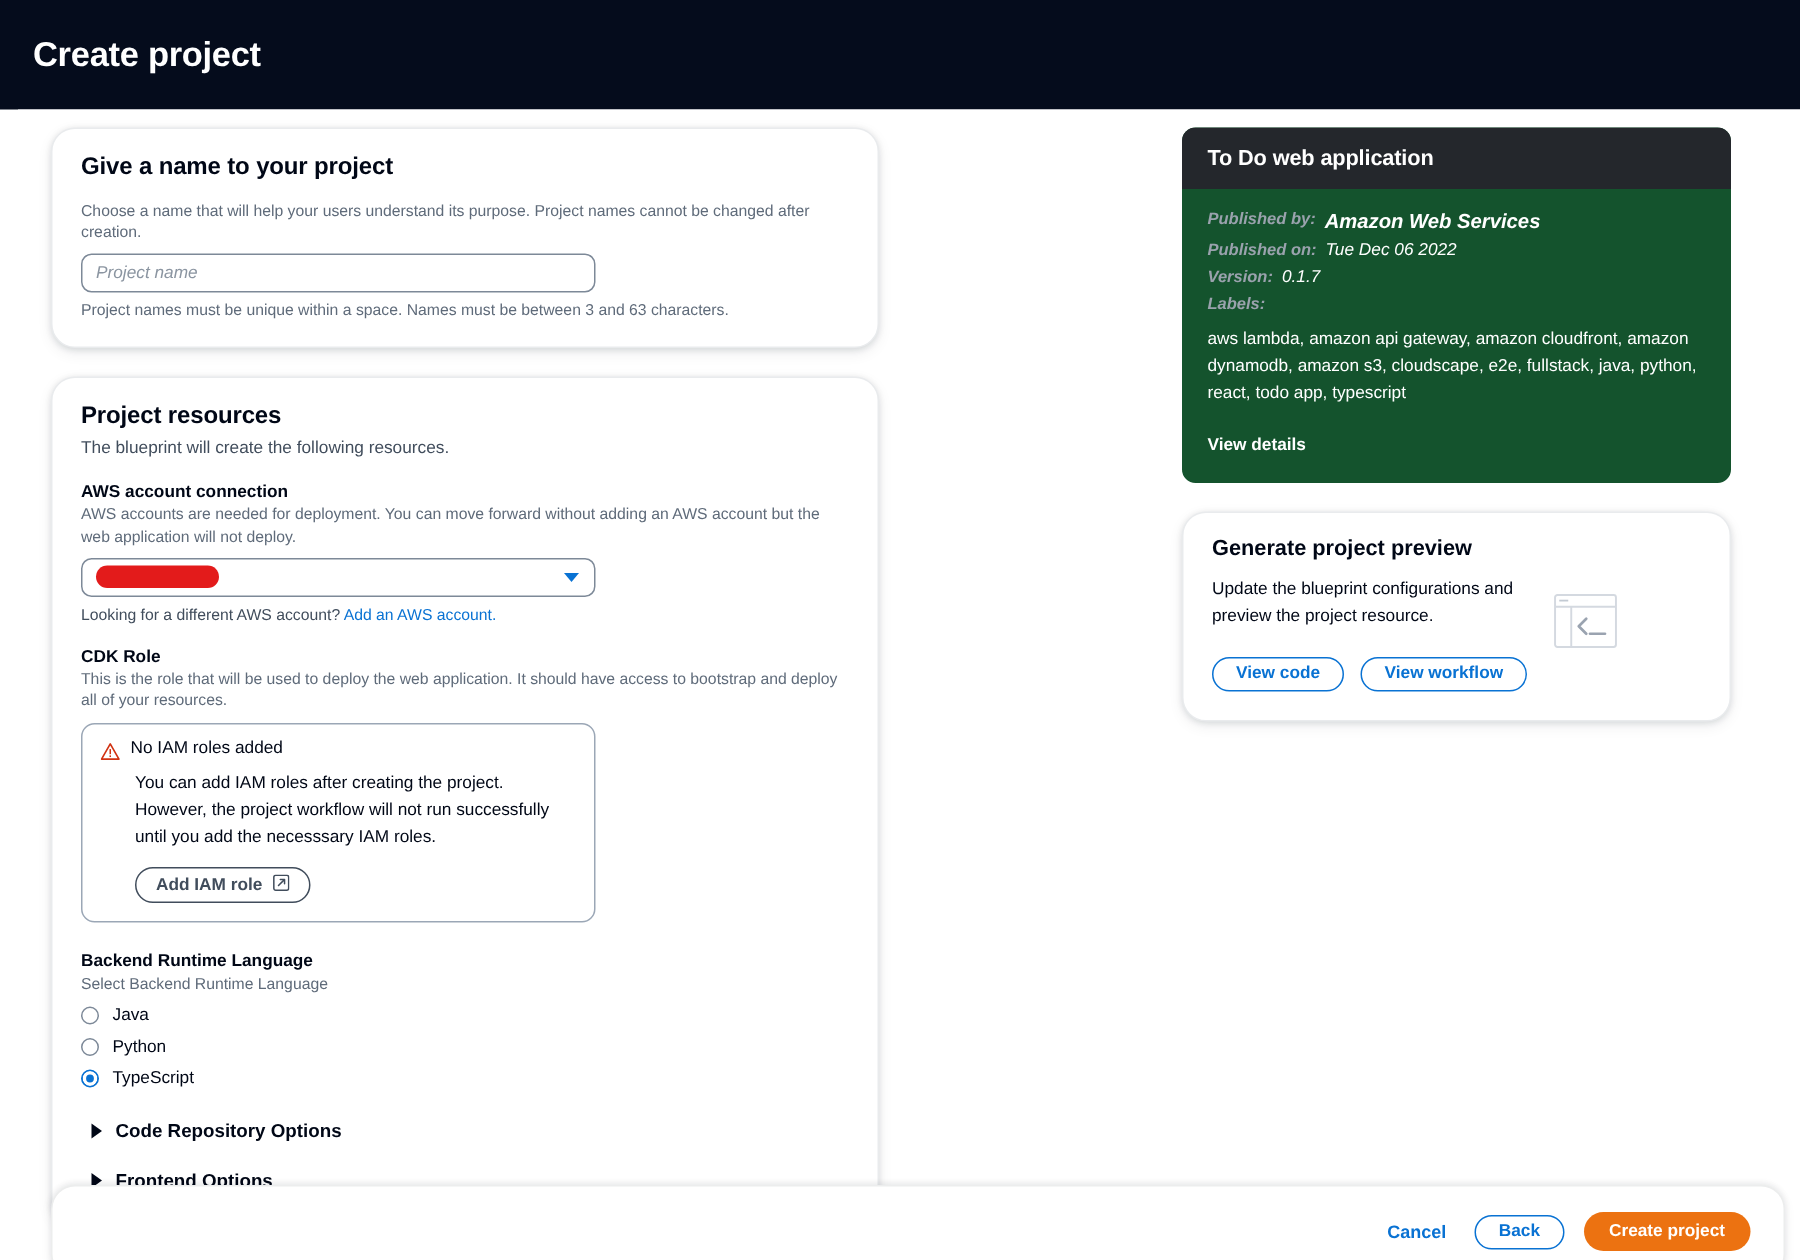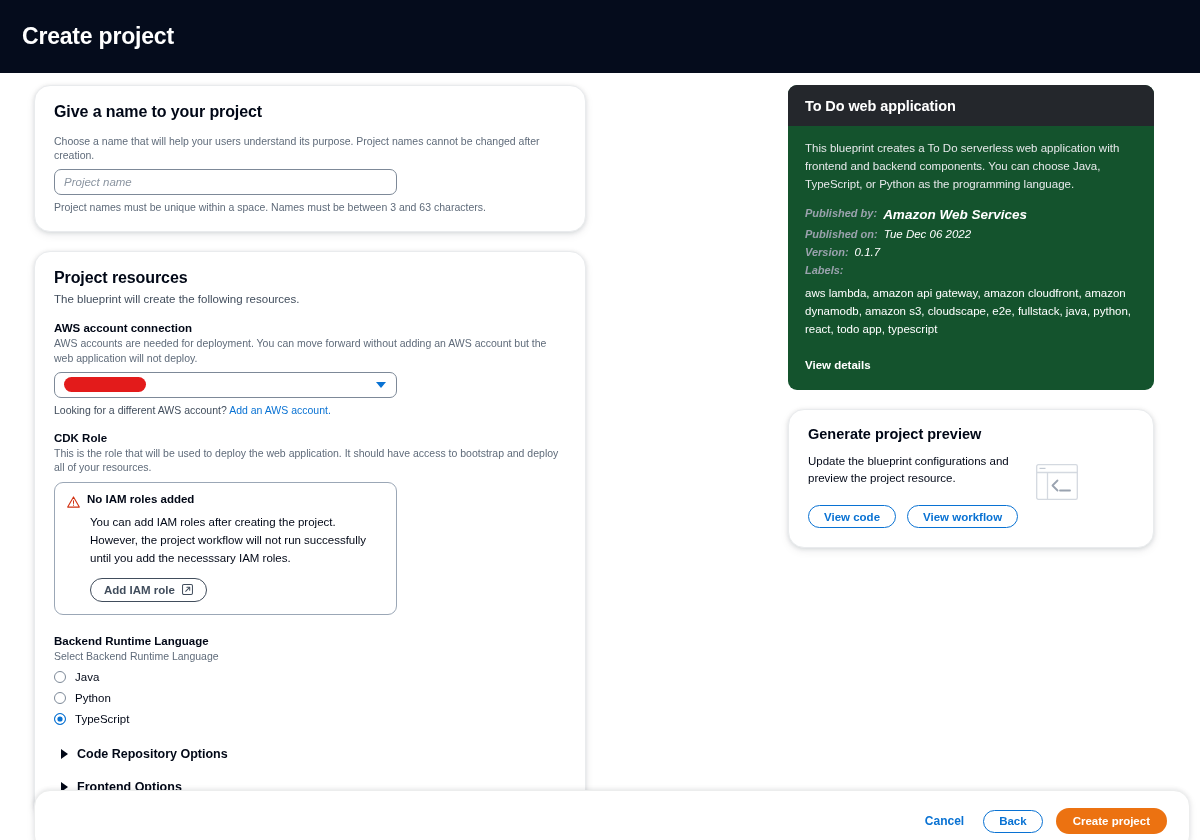--- a/index.html
+++ b/index.html
@@ -123,21 +123,21 @@
     border: 1px solid #9ba7b6;
     border-radius: 9px;
     padding: 10px 12px 12px 12px;
     margin-top: 8px;
   }
   .alert-head {
     display: flex; align-items: flex-start; gap: 7px;
   }
   .warn-icon { flex: 0 0 auto; margin-top: 1px; }
   .alert-title {
-    font-size: 11.5px; font-weight: bold; color: #000716;
+    font-size: 11.5px; font-weight: normal; color: #000716;
   }
   .alert-body {
     font-size: 11.5px; color: #000716; line-height: 1.55;
     margin: 2px 0 0 23px; width: 282px;
   }
   .btn-outline-dark {
     margin: 11px 0 0 23px;
     display: inline-flex; align-items: center; gap: 7px;
     height: 24px; padding: 0 13px;
     border: 1px solid #414d5c;
@@ -345,21 +345,20 @@
     </div>
   </div>
 
   <div class="col-right">
 
     <div class="bp-card">
       <div class="bp-head">
         <div class="bp-head-title">To Do web application</div>
       </div>
       <div class="bp-body">
-        <div class="bp-desc">This blueprint creates a To Do serverless web application with frontend and backend components. You can choose Java, TypeScript, or Python as the programming language.</div>
 
         <div class="meta-row">
           <span class="meta-key">Published by:</span>
           <span class="meta-val big">Amazon Web Services</span>
         </div>
         <div class="meta-row">
           <span class="meta-key">Published on:</span>
           <span class="meta-val">Tue Dec 06 2022</span>
         </div>
         <div class="meta-row">

